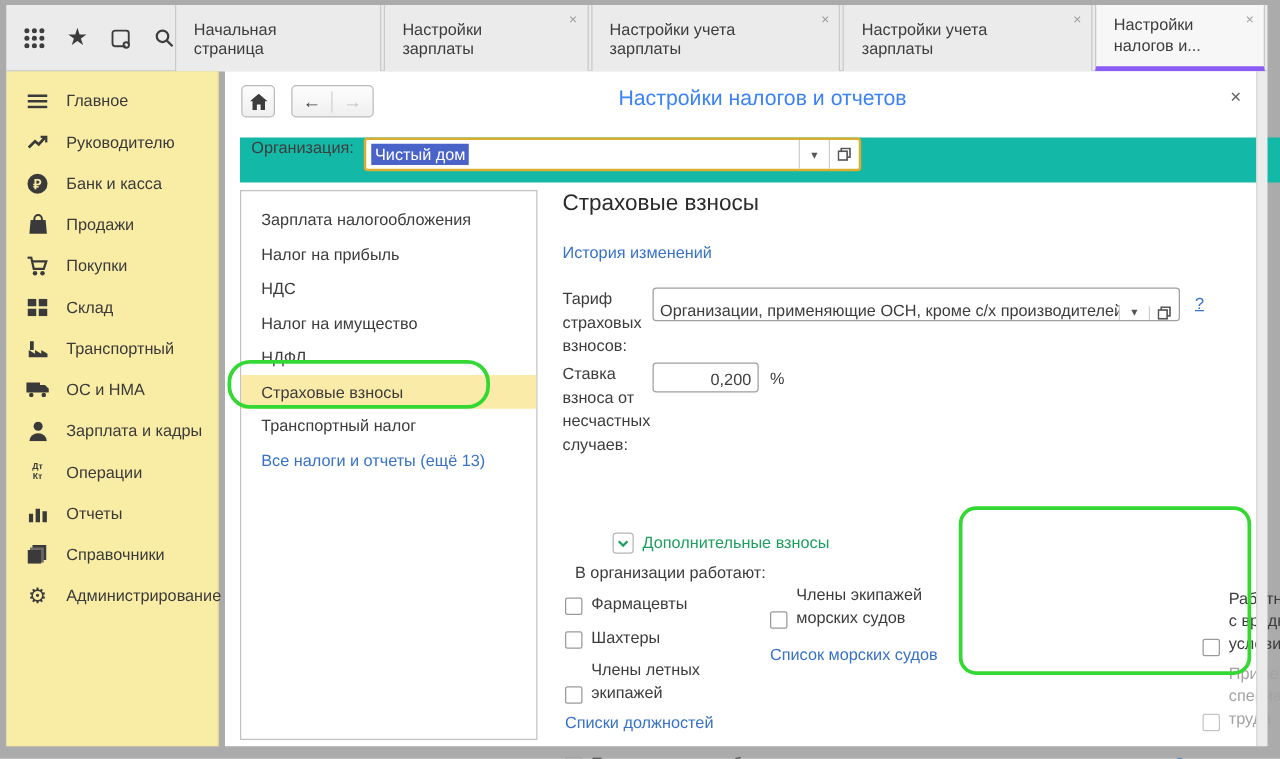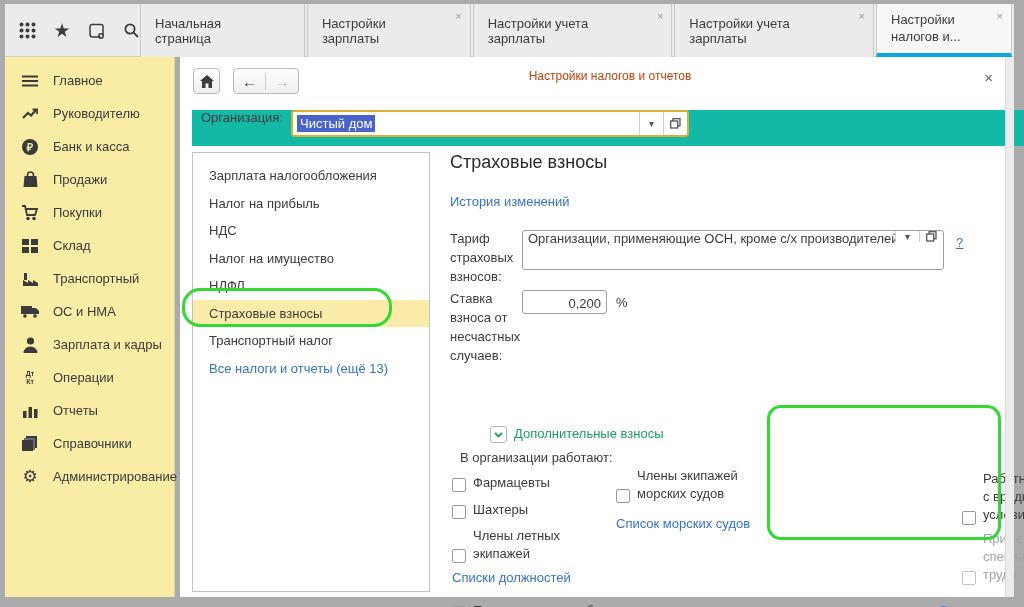--- a/index.html
+++ b/index.html
@@ -7,61 +7,61 @@
   body { background:#ababab; font-family:"Liberation Sans", sans-serif; font-size:13px; color:#3c3c3c; position:relative; overflow:hidden; }
 
   
   .topbar { position:absolute; left:5px; top:4px; width:1009px; height:53px; background:#ebebeb; border-bottom:1px solid #cfcfcf; }
   .sysicons { position:absolute; left:8px; top:0; height:53px; width:127px; display:flex; align-items:center; gap:17px; padding-left:6px; }
   .sysicon { width:22px; height:22px; display:flex; align-items:center; justify-content:center; color:#454545; cursor:pointer; }
   .star-glyph { font-size:19px; line-height:1; color:#3c3c3c; }
   .tabs { position:absolute; left:135px; top:0; right:0; height:53px; display:flex; }
   .tab { position:relative; height:53px; display:flex; align-items:center; padding:0 26px 0 14px; border-left:1px solid #c9c9c9; border-right:1px solid #c9c9c9; margin-right:2px; color:#3c3c3c; cursor:pointer; background:#ebebeb; }
   .tab .x { position:absolute; top:6px; right:8px; font-size:11px; color:#9a9a9a; cursor:pointer; }
-  .tab.active { background:#f7f7f7; border-bottom:4px solid #0ea5e9; padding-right:34px; }
+  .tab.active { background:#f7f7f7; border-bottom:4px solid #8b5cf6; padding-right:34px; }
   .tab.active .lbl { white-space:normal; width:86px; line-height:1.25; }
 
   
   .sidebar { position:absolute; left:5px; top:57px; width:170px; height:540px; background:#f9eda6; border-right:1px solid #e3d68c; padding-top:7px; }
   .sbitem { height:33px; display:flex; align-items:center; gap:13px; padding-left:15px; cursor:pointer; color:#3a3a3a; }
   .sbicon { width:20px; height:20px; display:flex; align-items:center; justify-content:center; flex:0 0 20px; color:#3a3a3a; }
   .dtkt { font-size:7px; font-weight:bold; line-height:1.1; text-align:center; }
   .gear-glyph { font-size:17px; line-height:1; }
 
   
   .main { position:absolute; left:180px; top:57px; width:825px; height:540px; background:#ffffff; }
   .vscroll { position:absolute; left:1005px; top:57px; width:9px; height:540px; background:#ececec; border-left:1px solid #d8d8d8; }
 
   .btn { background:linear-gradient(#fdfdfd,#efefef); border:1px solid #b9b9b9; border-radius:4px; display:flex; align-items:center; justify-content:center; cursor:pointer; }
   .home-btn { position:absolute; left:13px; top:11px; width:27px; height:26px; }
   .navgroup { position:absolute; left:53px; top:11px; width:66px; height:26px; display:flex; }
   .nav-half { width:33px; display:flex; align-items:center; justify-content:center; font-size:15px; }
   .nav-back { color:#3c3c3c; border-right:1px solid #cfcfcf; }
   .nav-fwd  { color:#c0c0c0; }
-  .page-title { position:absolute; left:150px; top:12px; width:560px; text-align:center; font-size:12px; color:#c2410c; }
+  .page-title { position:absolute; left:150px; top:12px; width:560px; text-align:center; font-size:17px; color:#3b82f6; }
   .close-x { position:absolute; right:12px; top:12px; font-size:15px; color:#616161; cursor:pointer; }
 
   .orgbar { position:absolute; left:12px; top:53px; width:897px; height:36px; background:#14b8a6; display:flex; align-items:flex-start; }
   .orgbar .olabel { margin-left:9px; color:#3c3c3c; }
   .orgcombo { margin-left:8px; width:398px; height:27px; background:#fff; border:2px solid #dcae2f; border-radius:3px; display:flex; align-items:stretch; }
   .orgcombo .val { flex:1; display:flex; align-items:center; padding-left:4px; }
   .orgcombo .sel { background:#4a63c8; color:#ffffff; padding:1px 3px; }
   .combo-btn { width:24px; display:flex; align-items:center; justify-content:center; border-left:1px solid #cfcfcf; color:#555; cursor:pointer; font-size:10px; }
 
   .taxpanel { position:absolute; left:12px; top:95px; width:238px; height:440px; border:1px solid #c3c3c3; background:#fff; padding-top:9px; }
   .taxitem { height:27.5px; display:flex; align-items:center; padding-left:16px; cursor:pointer; color:#3c3c3c; }
   .taxitem.selected { background:#faeba9; }
   .taxitem.link a, a.plain { color:#3772c8; cursor:pointer; }
 
   .content { position:absolute; left:270px; top:95px; width:545px; height:445px; }
   .c-head { font-size:18px; color:#2b2b2b; }
   .histlink { display:inline-block; margin-top:21px; }
   .fieldrow { position:relative; }
   .flabel { position:absolute; left:0; width:68px; line-height:1.45; color:#3c3c3c; }
-  .combo { position:absolute; left:72px; width:422px; height:40px; background:#fff; border:1px solid #9e9e9e; border-radius:3px; display:flex; align-items:flex-start; }
+  .combo { position:absolute; left:72px; width:422px; height:27px; background:#fff; border:1px solid #9e9e9e; border-radius:3px; display:flex; align-items:flex-end; }
   .combo .val { flex:1; display:flex; align-items:center; padding-left:5px; white-space:nowrap; overflow:hidden; }
   .help { margin-left:6px; color:#3772c8; text-decoration:underline; cursor:pointer; }
   .numinput { position:absolute; left:72px; width:85px; height:24px; background:#fff; border:1px solid #9e9e9e; border-radius:3px; text-align:right; padding-right:5px; line-height:25px; }
   .pct { position:absolute; left:166px; top:5px; }
 
   .expander { display:flex; gap:7px; color:#1c9e5e; cursor:pointer;margin-left:40px; }
   .expbox { width:17px; height:17px; border:1px solid #b5b5b5; border-radius:3px; display:flex; align-items:center; justify-content:center; }
 
   .cbrow { display:flex; align-items:flex-end; gap:7px; cursor:pointer; }
   .cb { width:14px; height:14px; background:#fff; border:1px solid #9a9a9a; border-radius:2px; flex:0 0 14px; margin-top:1px; }

